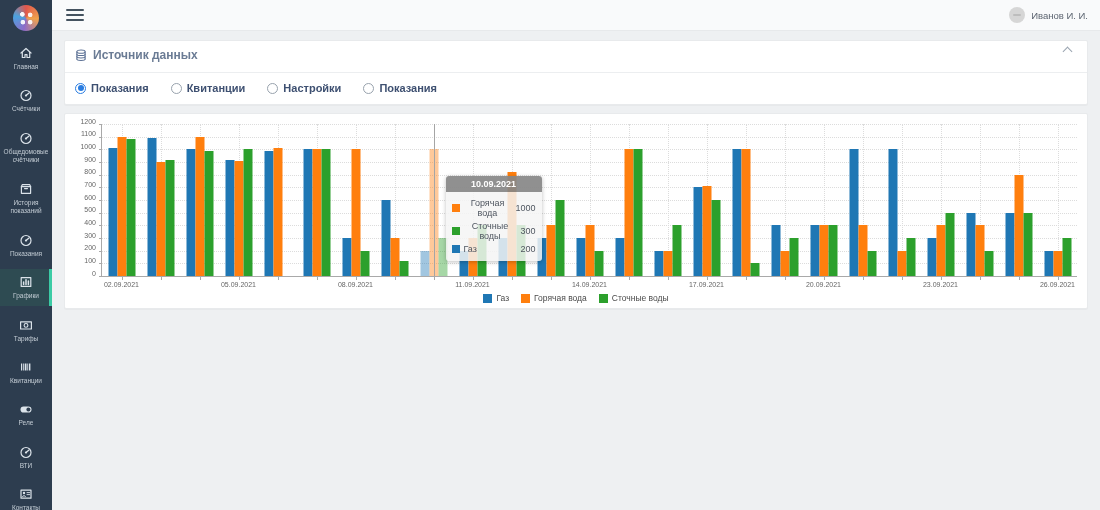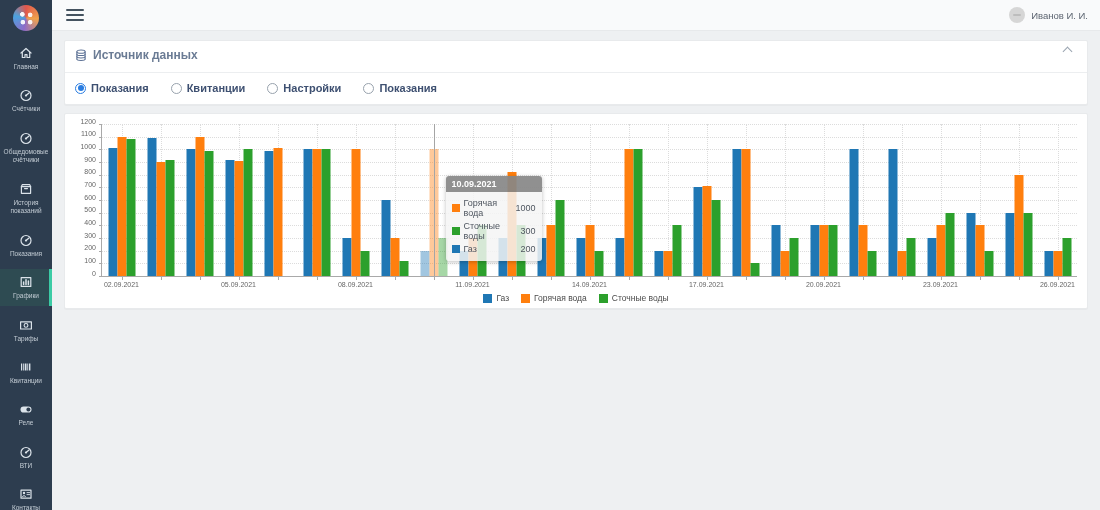--- a/index.html
+++ b/index.html
@@ -250,21 +250,21 @@
             <span class="rdot"></span>
             <span>Показания</span>
           </label>
         </div>
     </section>
 
 
 
     <section class="card chart-card">
       <div class="plot" id="plot">
-        <div class="tooltip" id="tooltip" style="left: calc(34% + 12px);">
+        <div class="tooltip" id="tooltip" style="left: calc(34% + 12px); text-align: center;">
           <div class="tt-head">10.09.2021</div>
           <div class="tt-body" id="tt-body">
               <div class="tt-row">
                 <span class="tt-sq" style="background: rgb(255, 127, 14);"></span>
                 <span>Горячая вода</span>
                 <span class="tt-val">1000</span>
               </div>
               <div class="tt-row">
                 <span class="tt-sq" style="background: rgb(44, 160, 44);"></span>
                 <span>Сточные воды</span>

